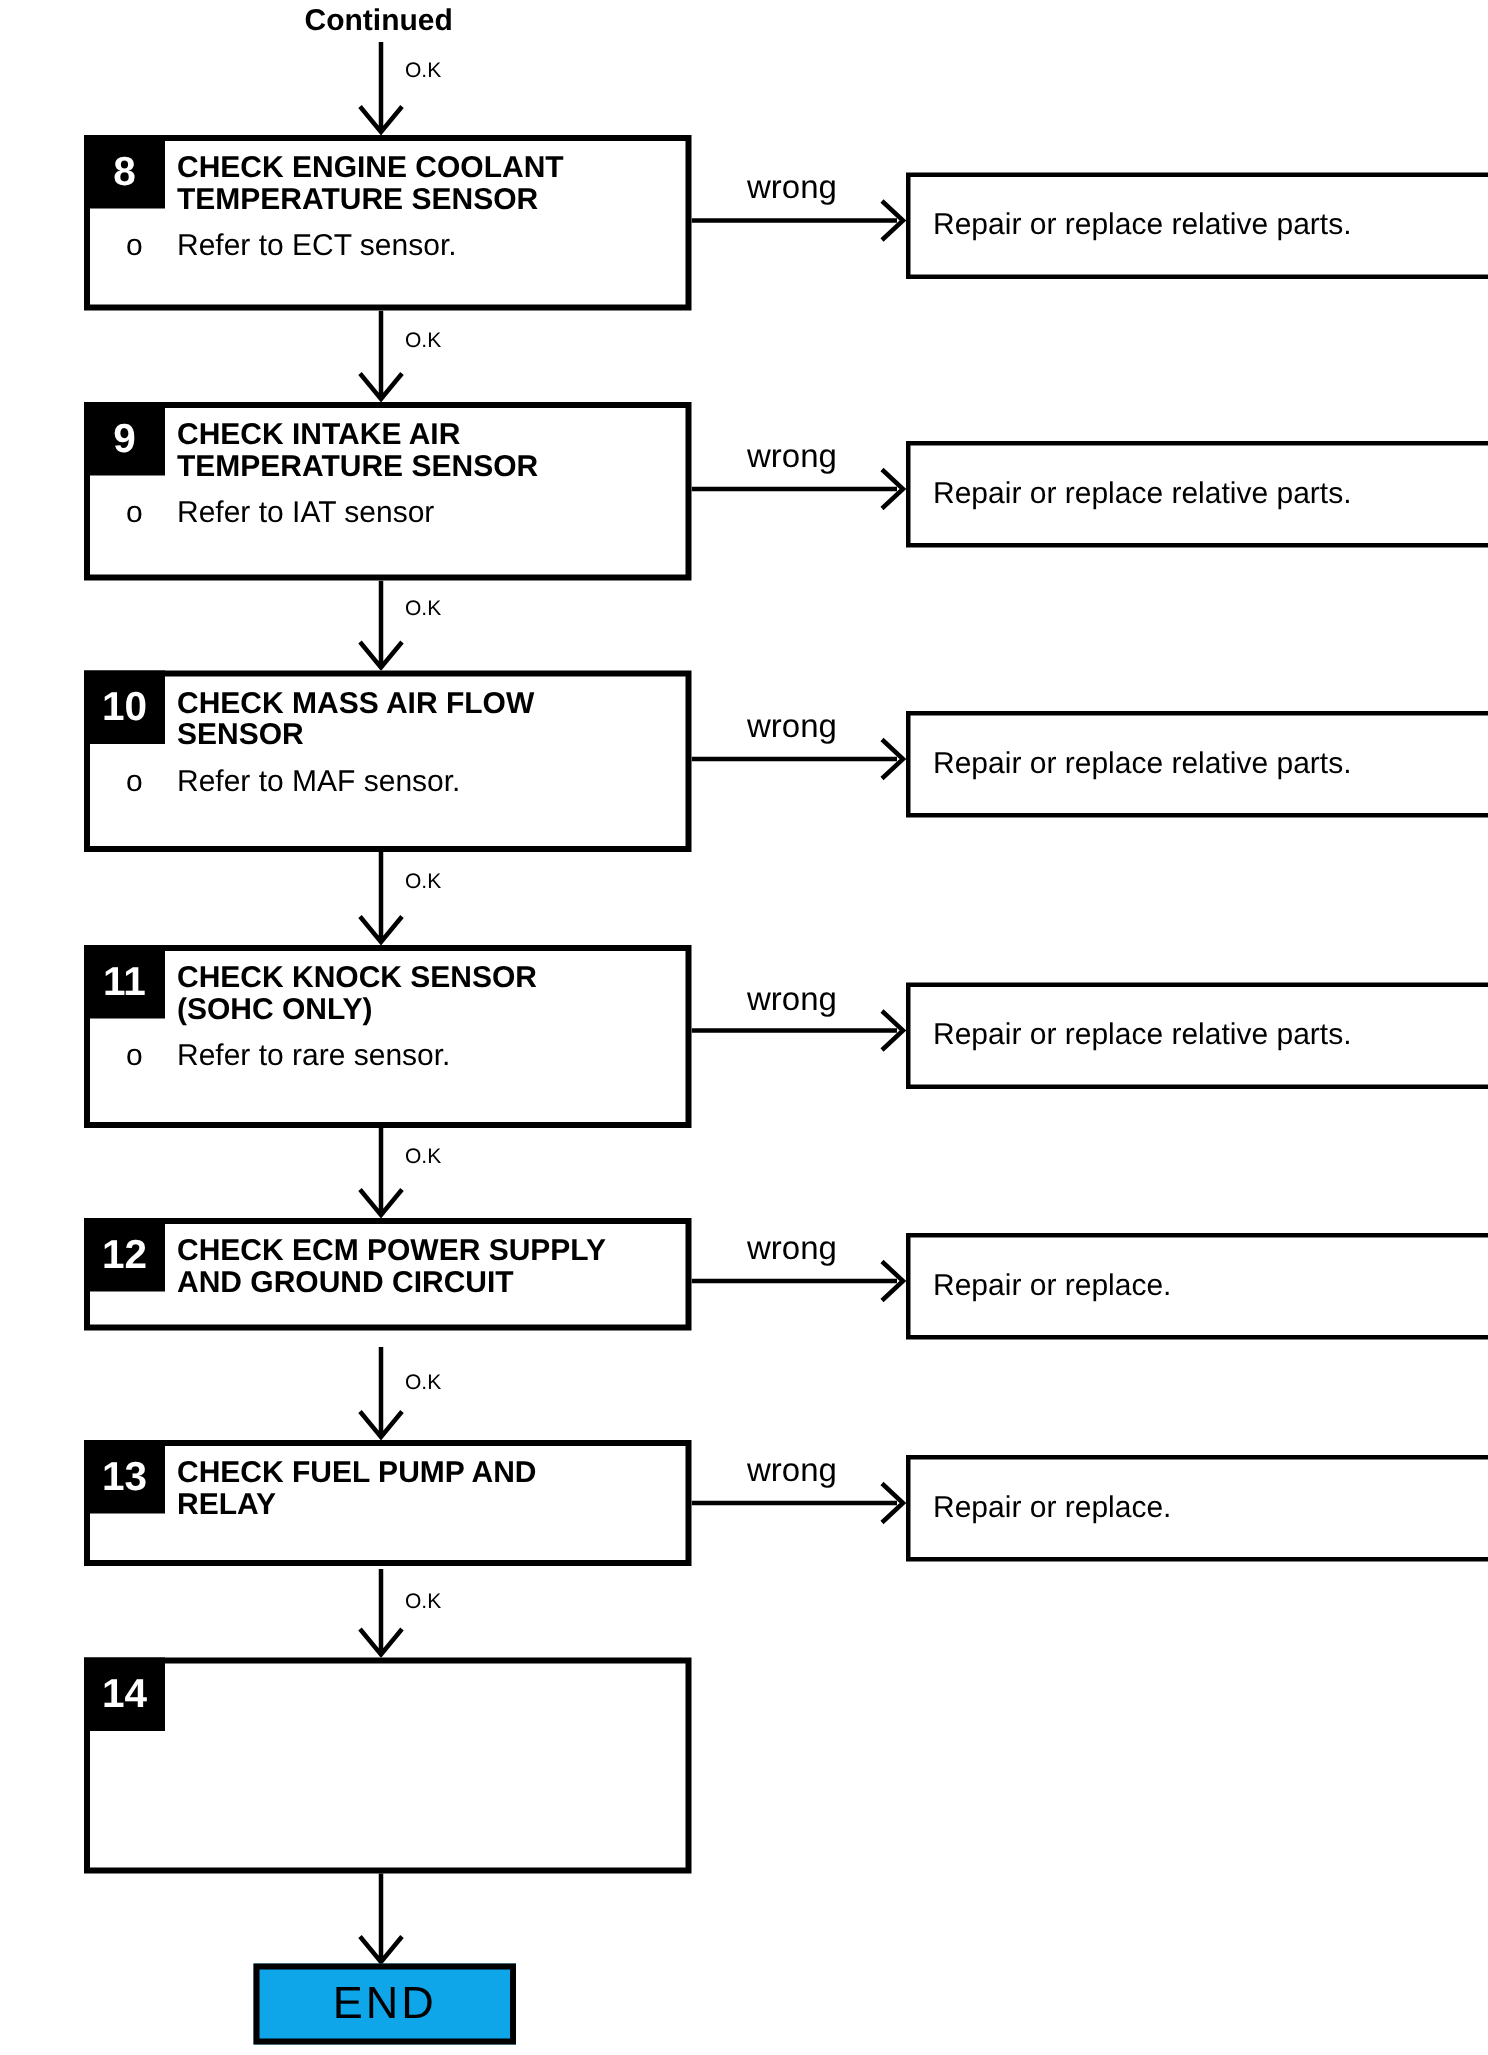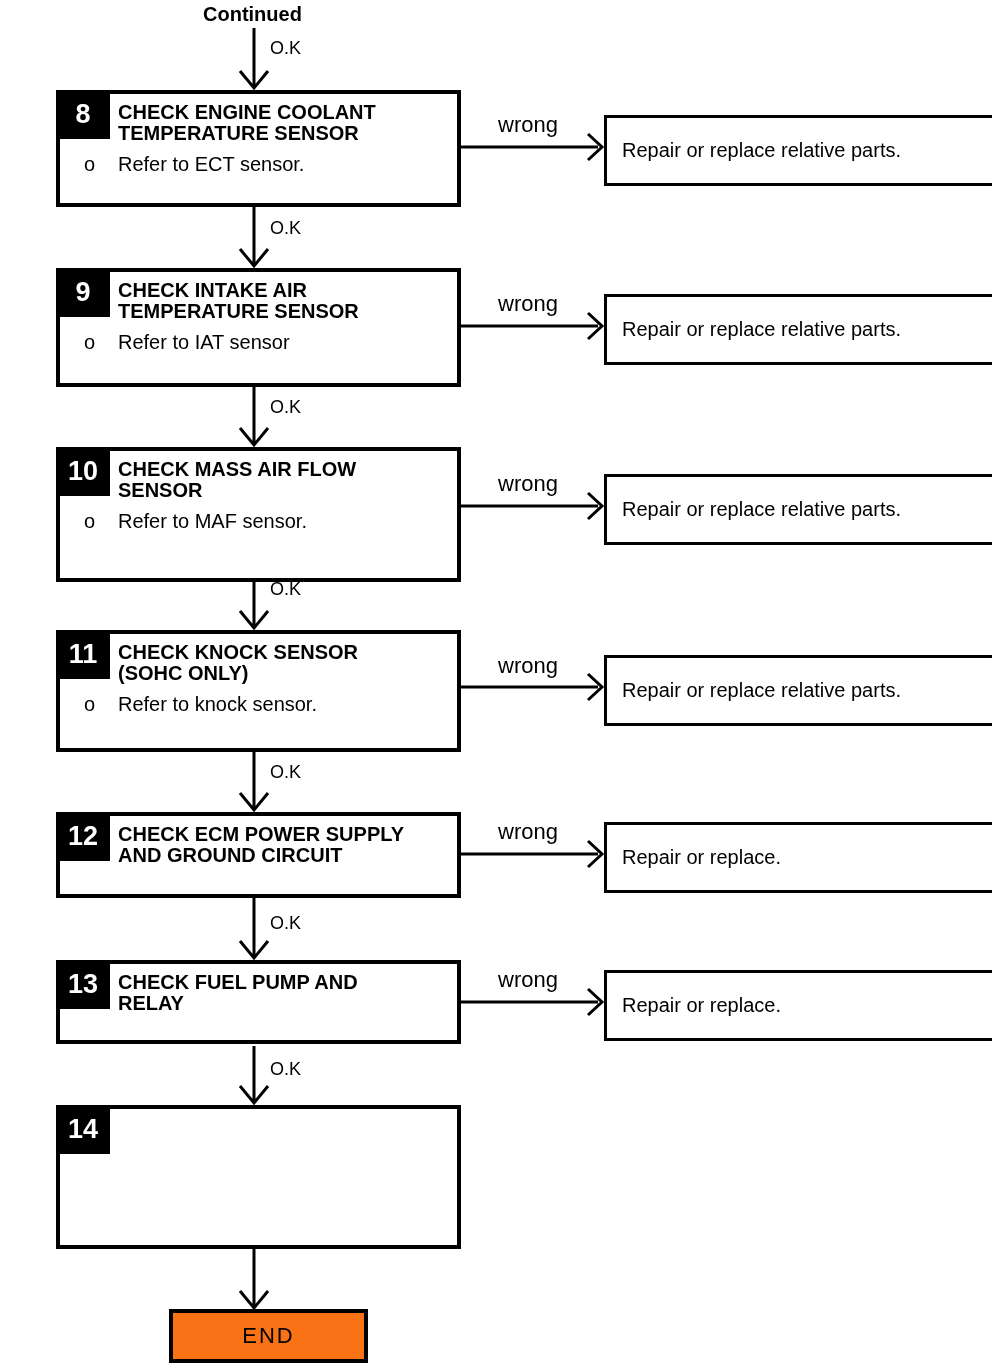--- a/index.html
+++ b/index.html
@@ -13,21 +13,21 @@
     margin-left:46px;
   }
   #wires{position:absolute;left:0;top:0;width:992px;height:1370px;}
   #wires path{stroke:#000;stroke-width:3;fill:none;}
   .continued{
     position:absolute;left:157px;top:3px;
     font-size:20px;font-weight:bold;
   }
   .ok-label{
     position:absolute;left:224px;
-    font-size:18px;
+    font-size:14px;
   }
   .wrong-label{
     position:absolute;left:452px;
     font-size:22px;
   }
   .step-box{
     position:absolute;left:10px;width:405px;
     border:4px solid #000;background:#fff;
     box-sizing:border-box;
   }
@@ -51,25 +51,25 @@
   .note .note-text{white-space:pre-line;}
   .action-box{
     position:absolute;left:558px;width:406px;height:71px;
     border:3px solid #000;background:#fff;
     box-sizing:border-box;
     display:flex;align-items:center;
     padding-left:15px;
     font-size:20px;
   }
   .end-box{
-    position:absolute;left:123px;top:1309px;width:199px;height:54px;
-    border:4px solid #000;background:#f97316;
+    position:absolute;left:123px;top:1309px;width:175px;height:54px;
+    border:4px solid #000;background:#0ea5e9;
     box-sizing:border-box;
     display:flex;align-items:center;justify-content:center;
-    font-size:22px;letter-spacing:2px;
+    font-size:30px;letter-spacing:2px;
   }
 </style>
 </head>
 <body>
 
 <div id="page">
 
   <svg id="wires" viewBox="0 0 992 1370" xmlns="http://www.w3.org/2000/svg">
 
     <path d="M208,28 L208,86 M194,71 L208,88 L222,71"></path>
@@ -129,21 +129,21 @@
 TEMPERATURE SENSOR</div>
     <div class="note">
       <span class="bullet">o</span>
       <span class="note-text">Refer to IAT sensor</span>
     </div>
   </div>
   <div class="action-box" style="top:294px">
     <span>Repair or replace relative parts.</span>
   </div>
 
-  <div class="step-box" style="top:447px;height:135px">
+  <div class="step-box" style="top:447px;height:121px">
     <div class="badge">
         <span>10</span>
       </div>
     <div class="title">CHECK MASS AIR FLOW
 SENSOR</div>
     <div class="note">
       <span class="bullet">o</span>
       <span class="note-text">Refer to MAF sensor.</span>
     </div>
   </div>
@@ -152,28 +152,28 @@
   </div>
 
   <div class="step-box" style="top:630px;height:122px">
     <div class="badge">
         <span>11</span>
       </div>
     <div class="title">CHECK KNOCK SENSOR
 (SOHC ONLY)</div>
     <div class="note">
       <span class="bullet">o</span>
-      <span class="note-text">Refer to knock sensor.</span>
+      <span class="note-text">Refer to rare sensor.</span>
     </div>
   </div>
   <div class="action-box" style="top:655px">
     <span>Repair or replace relative parts.</span>
   </div>
 
-  <div class="step-box" style="top:812px;height:86px">
+  <div class="step-box" style="top:812px;height:75px">
     <div class="badge">
         <span>12</span>
       </div>
     <div class="title">CHECK ECM POWER SUPPLY
 AND GROUND CIRCUIT</div>
   </div>
   <div class="action-box" style="top:822px">
     <span>Repair or replace.</span>
   </div>
 

